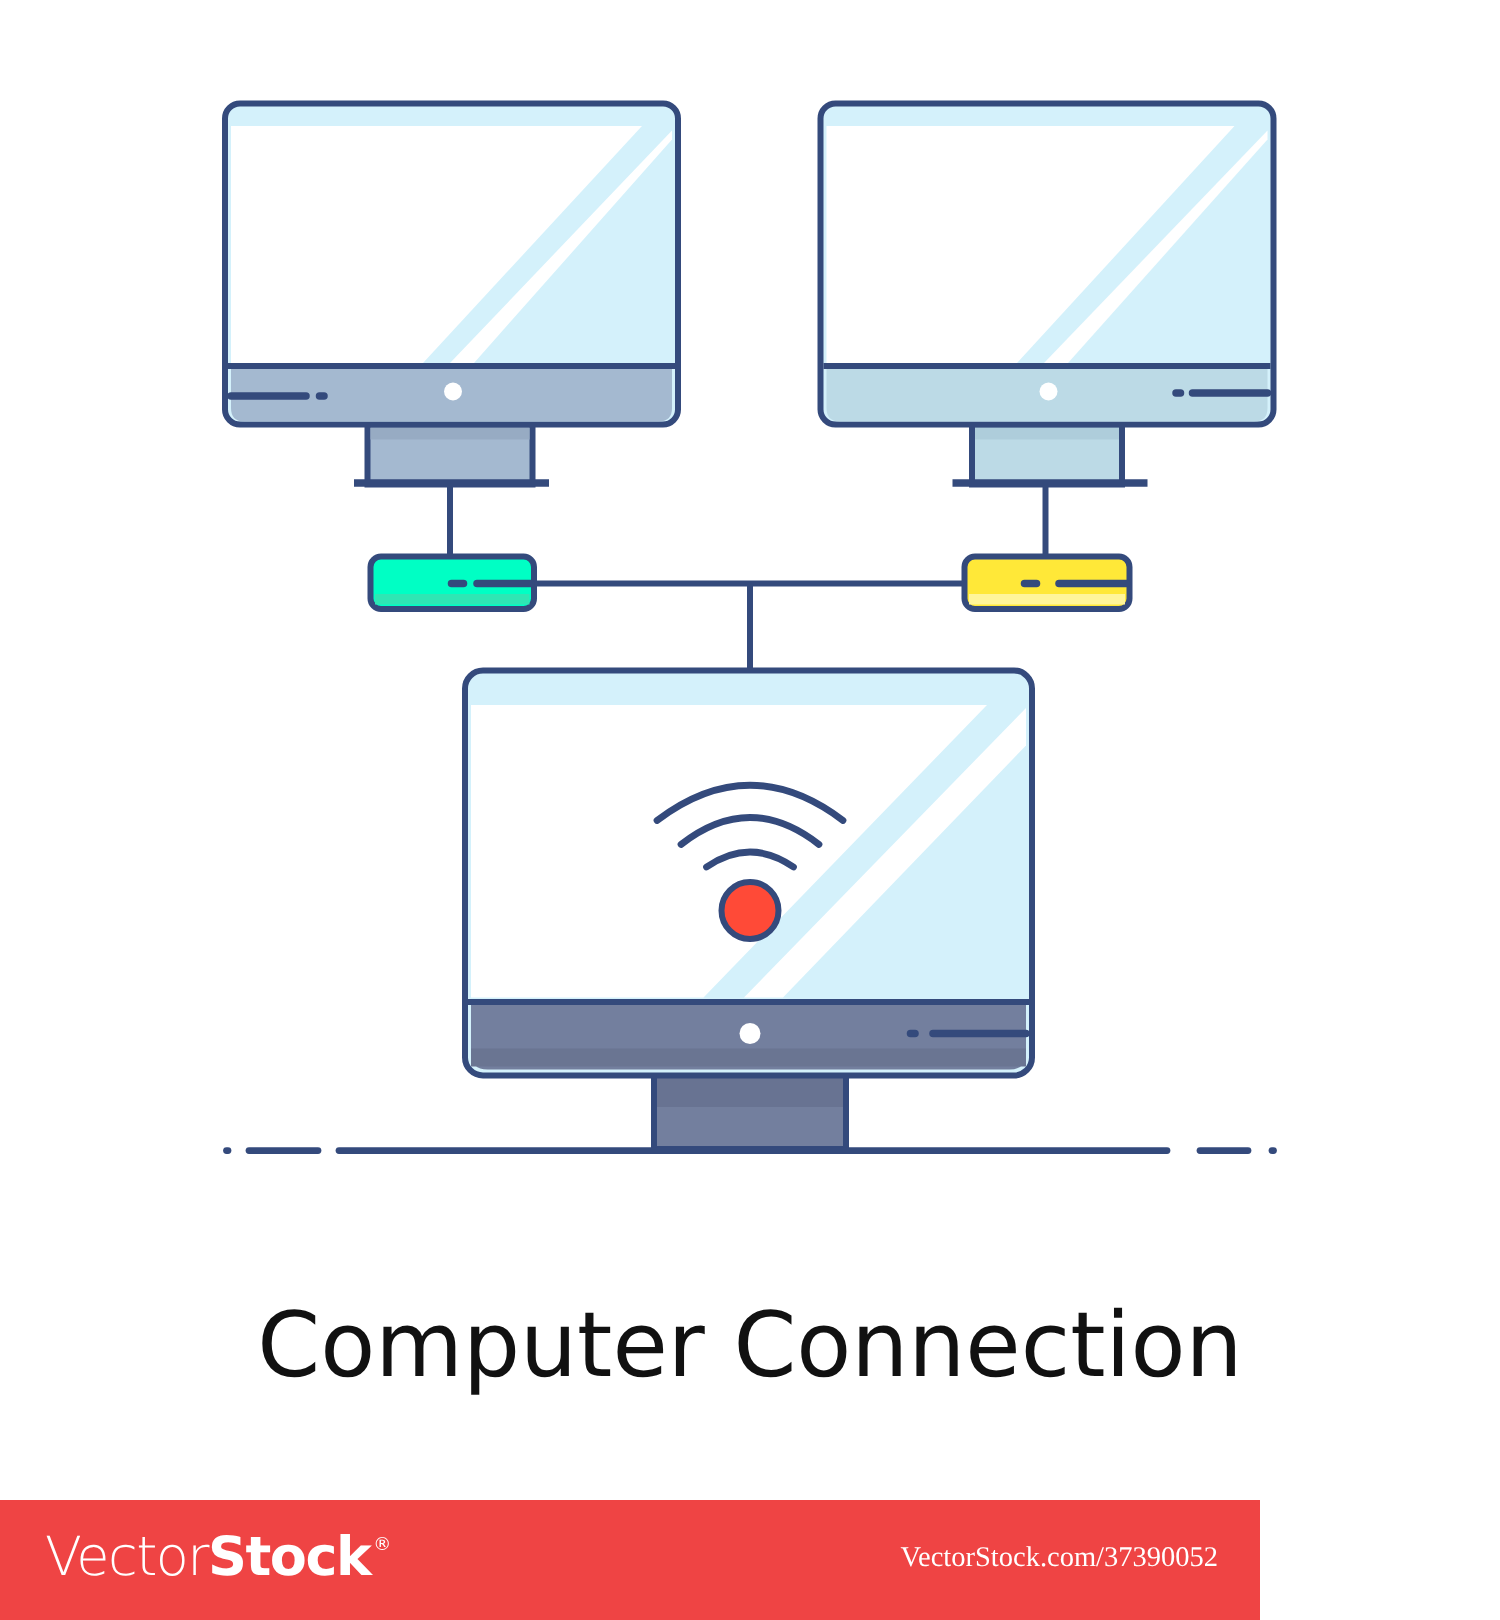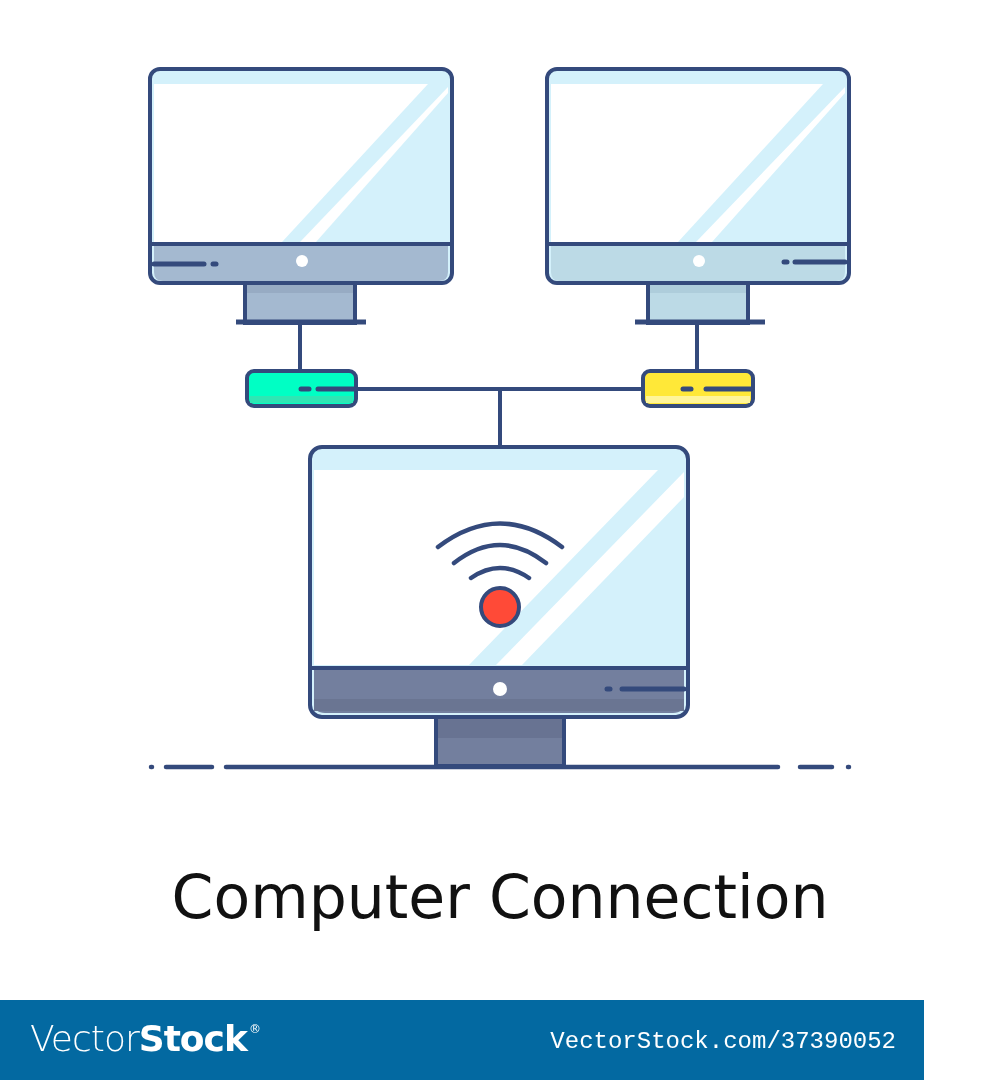--- a/index.html
+++ b/index.html
@@ -1,24 +1,24 @@
 <!DOCTYPE html>
 <html><head>
 <meta charset="utf-8">
 <style>
   html, body { margin: 0; padding: 0; }
   body { width: 1000px; height: 1080px; background: #ffffff; position: relative; overflow: hidden; font-family: "DejaVu Sans", sans-serif; }
   #illustration { position: absolute; left: 0; top: 0; width: 1000px; height: 1000px; }
   .caption { position: absolute; left: 0; width: 1000px; top: 862px; text-align: center; font-size: 60px; color: #111111; font-family: "DejaVu Sans", sans-serif; letter-spacing: 0px; }
-  .footer { position: absolute; left: 0; top: 1000px; width: 924px; height: 80px; background: #0369a1; }
+  .footer { position: absolute; left: 0; top: 1000px; width: 840px; height: 80px; background: #ef4444; }
   .brand { position: absolute; left: 30px; top: 18px; color: #ffffff; font-size: 36px; font-family: "DejaVu Sans", sans-serif; letter-spacing: -1px; }
   .brand .light { font-weight: 300; }
   .brand .bold { font-weight: bold; }
   .brand sup { font-size: 12px; vertical-align: top; position: relative; top: 4px; margin-left: 2px; }
-  .ref { position: absolute; right: 28px; top: 28px; color: #ffffff; font-size: 24px; font-family: Liberation Mono, monospace; }
+  .ref { position: absolute; right: 28px; top: 28px; color: #ffffff; font-size: 19px; font-family: Liberation Serif, serif; }
 </style>
 </head>
 <body>
 
 <svg id="illustration" viewBox="0 0 1000 1000" xmlns="http://www.w3.org/2000/svg">
 
   <g>
     <rect x="245" y="283" width="110" height="40" fill="#a4b9d0" stroke="#344a7c" stroke-width="4"></rect>
     <rect x="247" y="285" width="106" height="8" fill="#97abc3"></rect>
     <line x1="236" y1="322" x2="366" y2="322" stroke="#344a7c" stroke-width="5"></line>

